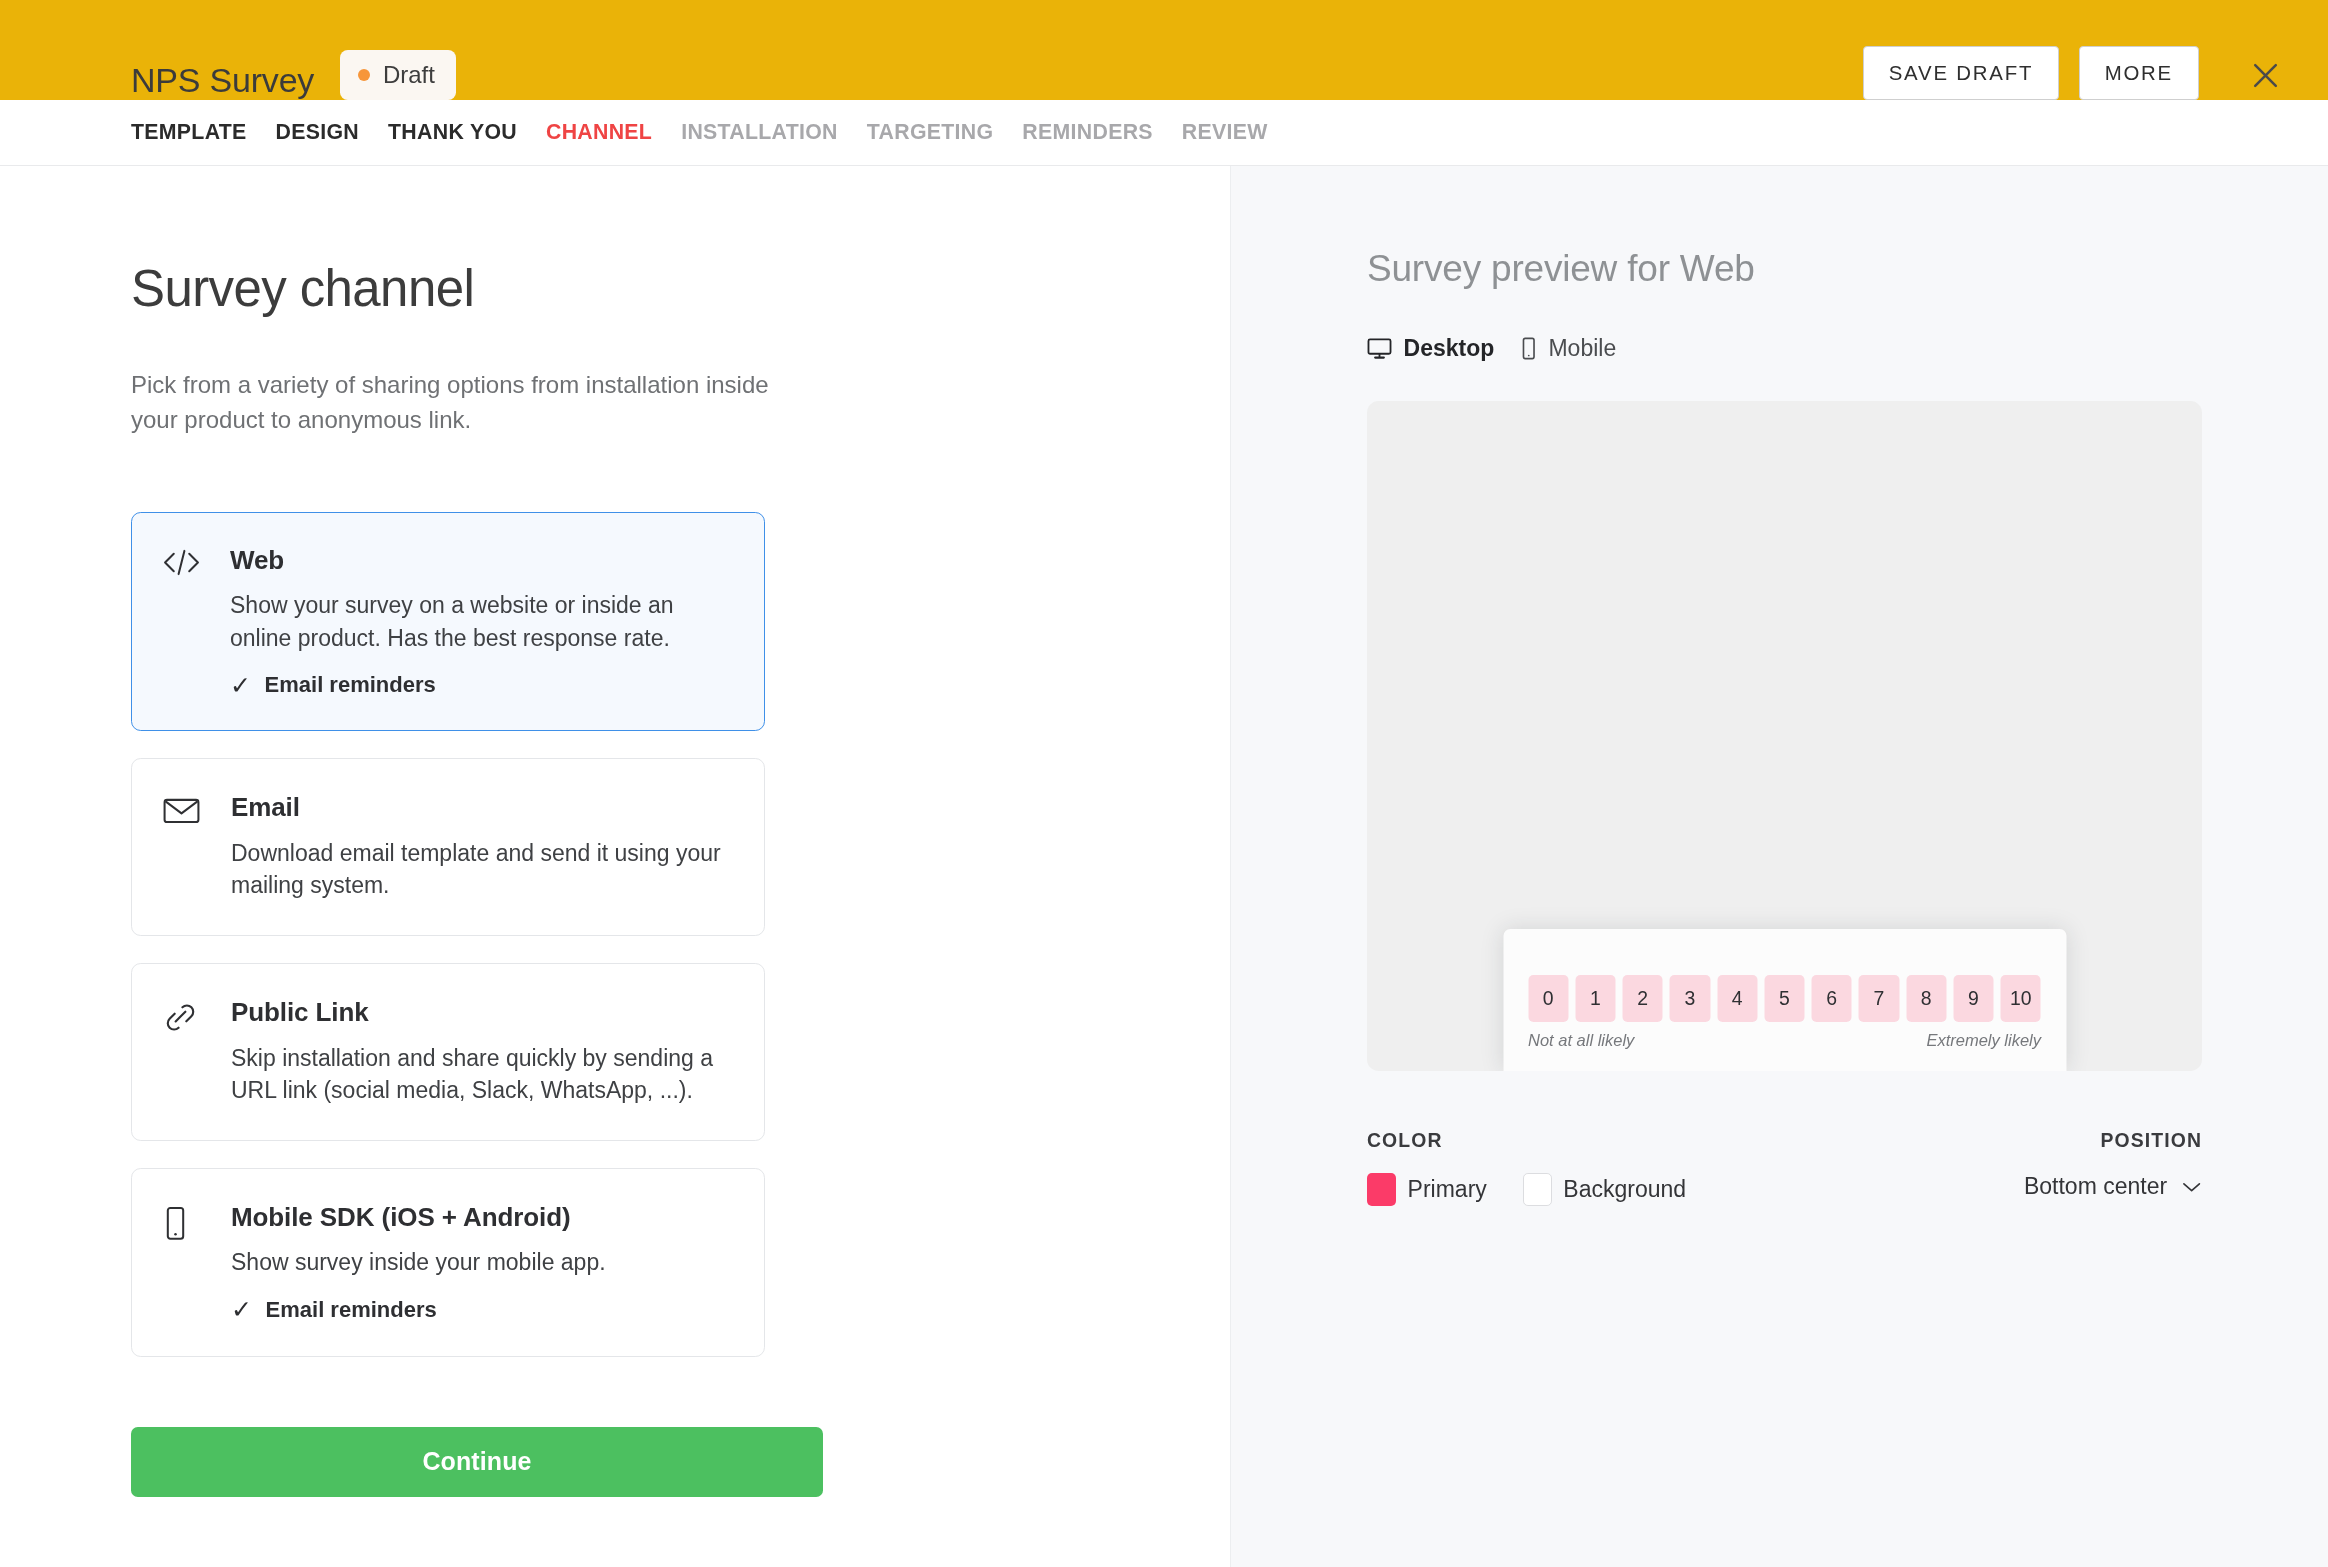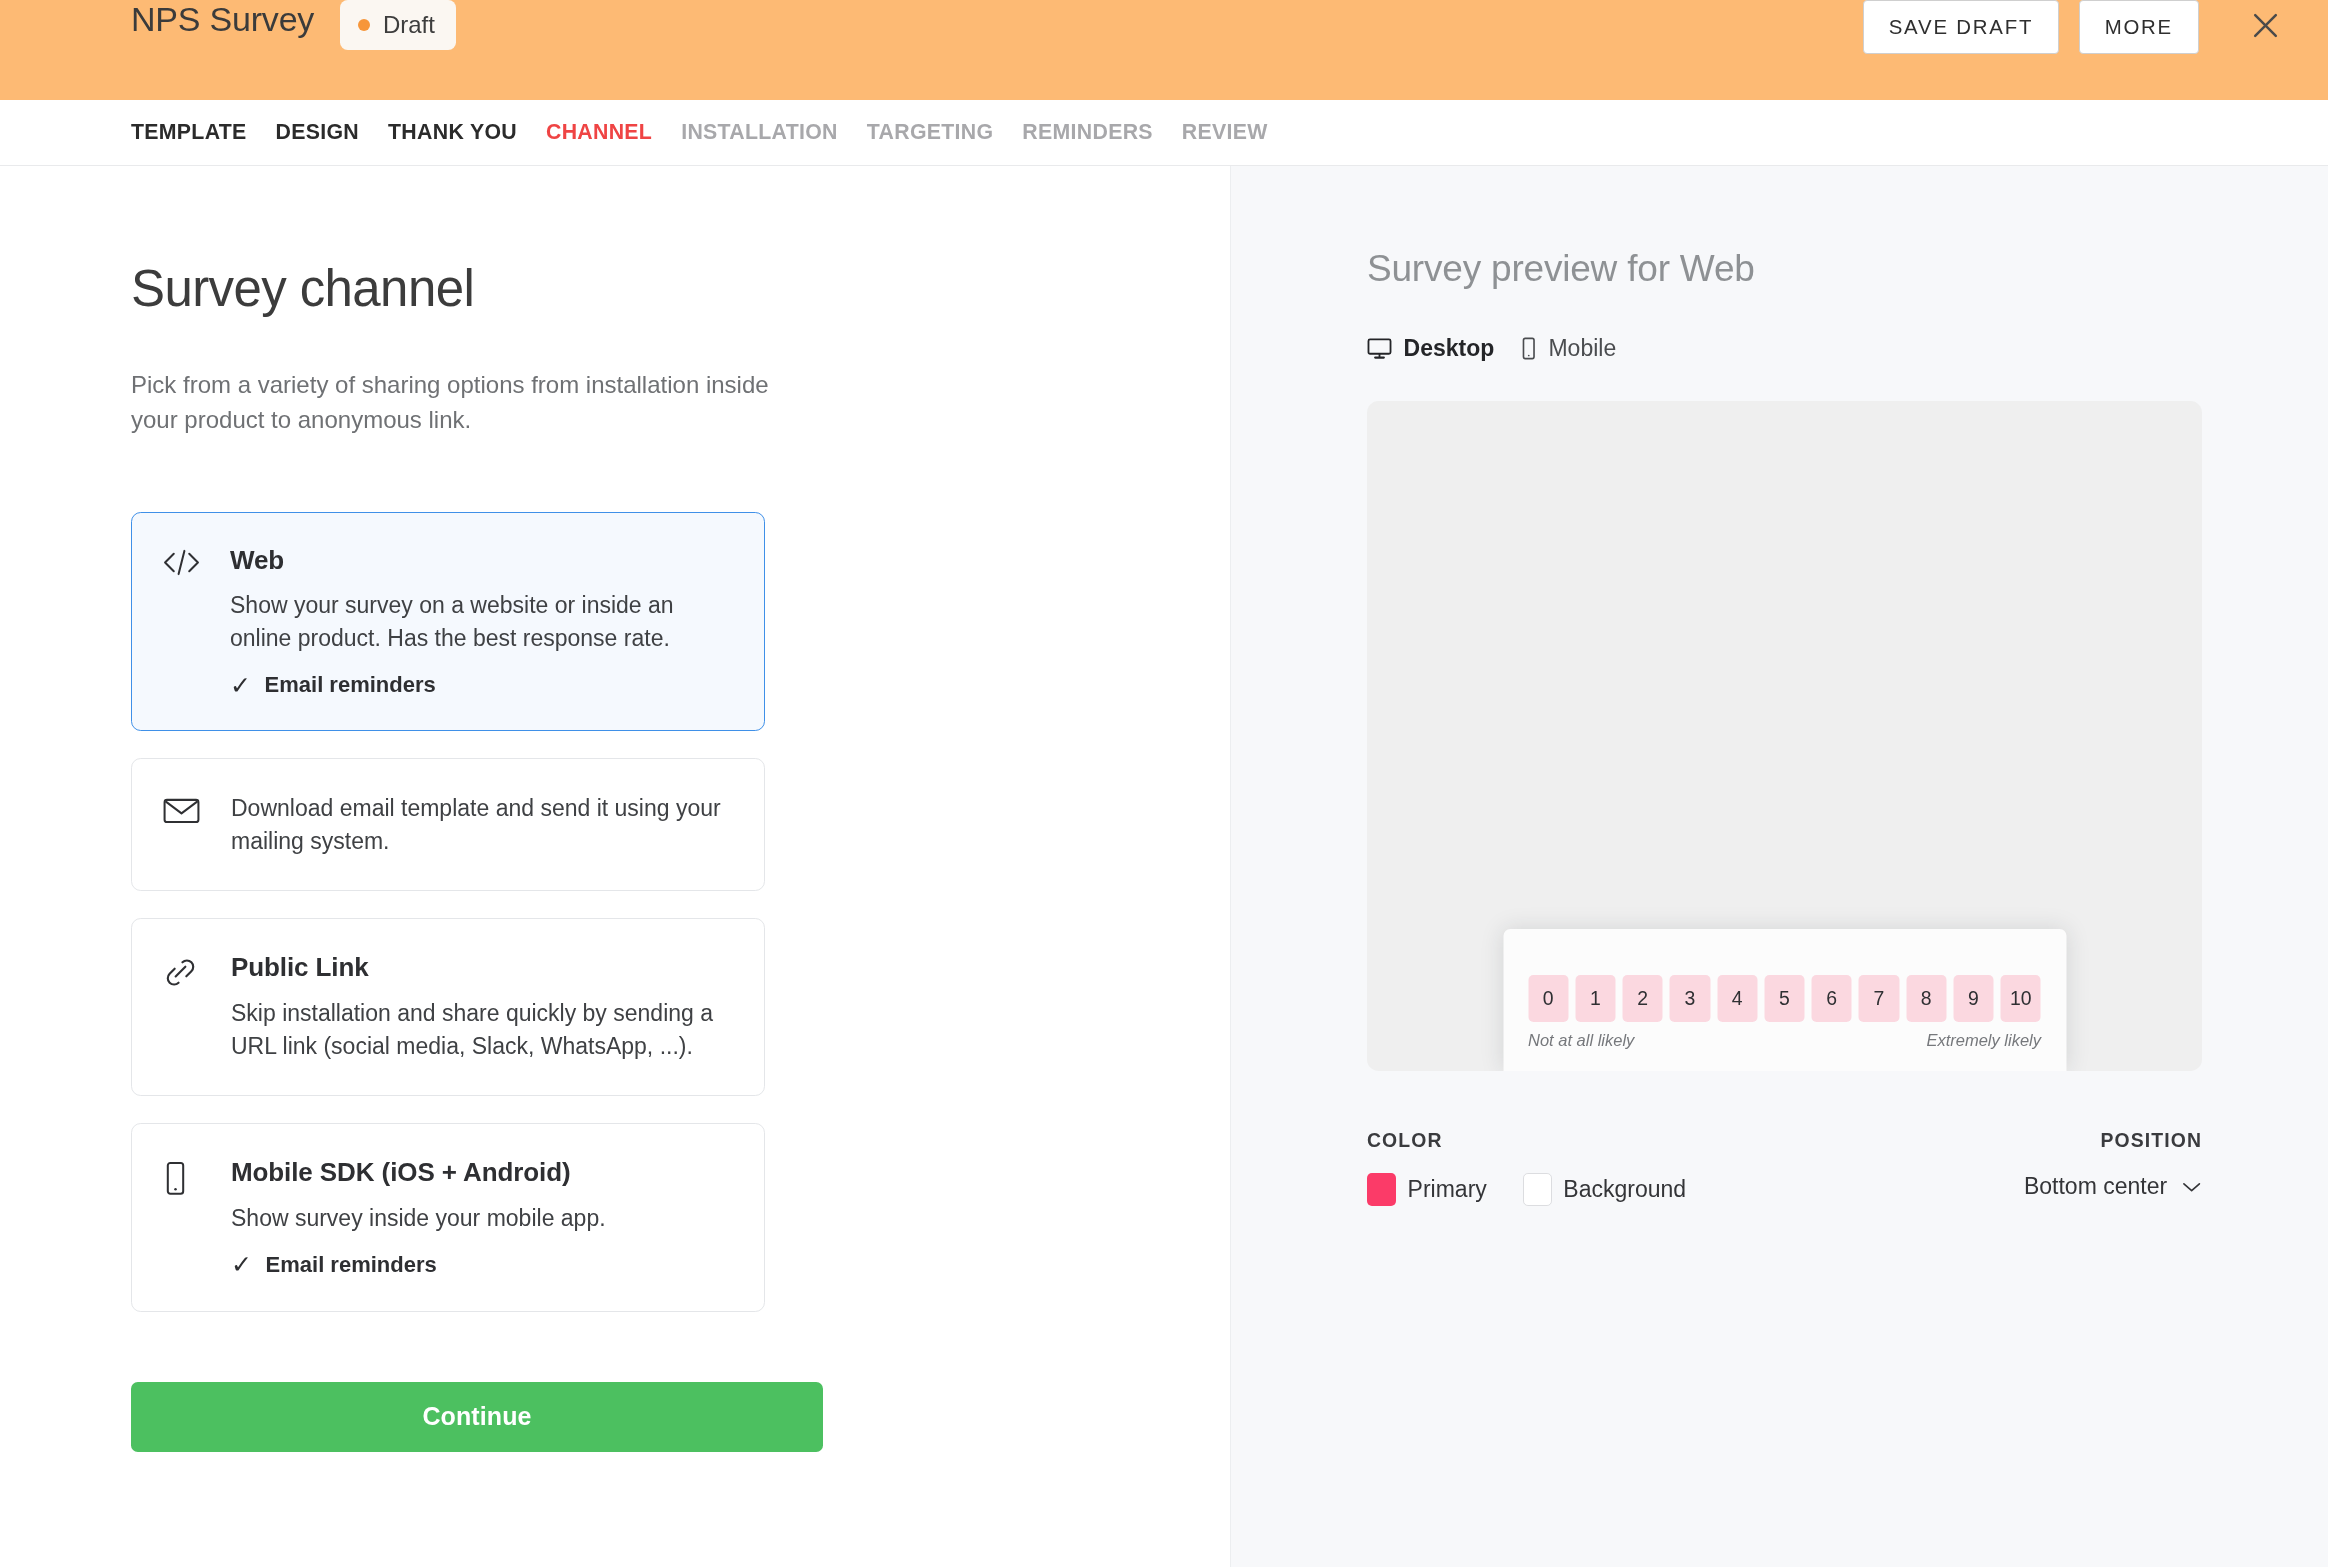--- a/index.html
+++ b/index.html
@@ -17,23 +17,23 @@
     width: 2329px;
     height: 1567px;
     overflow: hidden;
     background: #ffffff;
   }
 
   
   .header {
     position: relative;
     height: 100px;
-    background: #fdba74;
-    display: flex;
-    align-items: flex-start;
+    background: #eab308;
+    display: flex;
+    align-items: flex-end;
     padding: 0 39px 0 131px;
   }
   .header-title {
     font-size: 34px;
     font-weight: 400;
     color: #3b3b3b;
     letter-spacing: -0.2px;
     white-space: nowrap;
   }
   .draft-badge {
@@ -435,20 +435,21 @@
         </div>
 
         <div class="option-card">
           <div class="opt-icon">
             <svg width="37" height="29" viewBox="0 0 38 30" fill="none" stroke="currentColor" stroke-width="2.1" stroke-linejoin="round">
               <rect x="1.5" y="4" width="35" height="23" rx="2.5"></rect>
               <polyline points="2.5,5.5 19,18 35.5,5.5"></polyline>
             </svg>
           </div>
           <div class="opt-body">
+            <div class="opt-title">Email</div>
             <div class="opt-desc">Download email template and send it using your mailing system.</div>
           </div>
         </div>
 
         <div class="option-card">
           <div class="opt-icon">
             <svg width="35" height="33" viewBox="0 0 36 34" fill="none" stroke="currentColor" stroke-width="2.2" stroke-linecap="round">
               <path d="M20 6.5 a6.5 6.5 0 0 1 9.2 9.2 l-5.2 5.2"></path>
               <path d="M16 27.5 a6.5 6.5 0 0 1 -9.2 -9.2 l5.2 -5.2"></path>
               <line x1="13" y1="21" x2="23" y2="11"></line>

